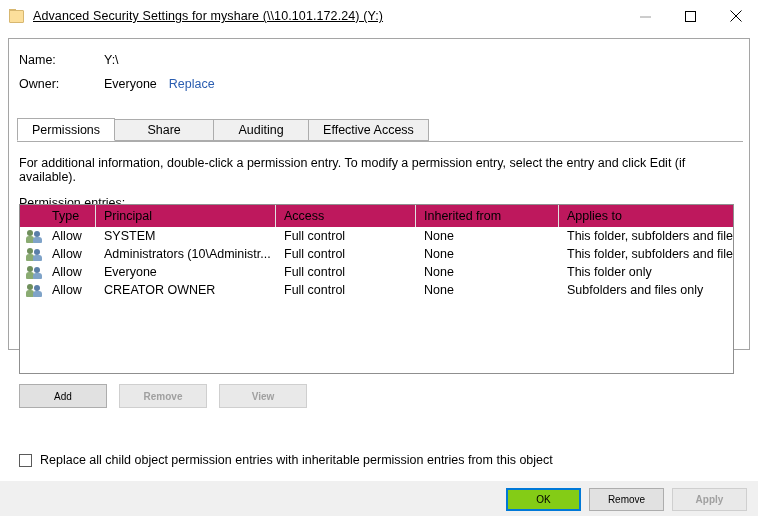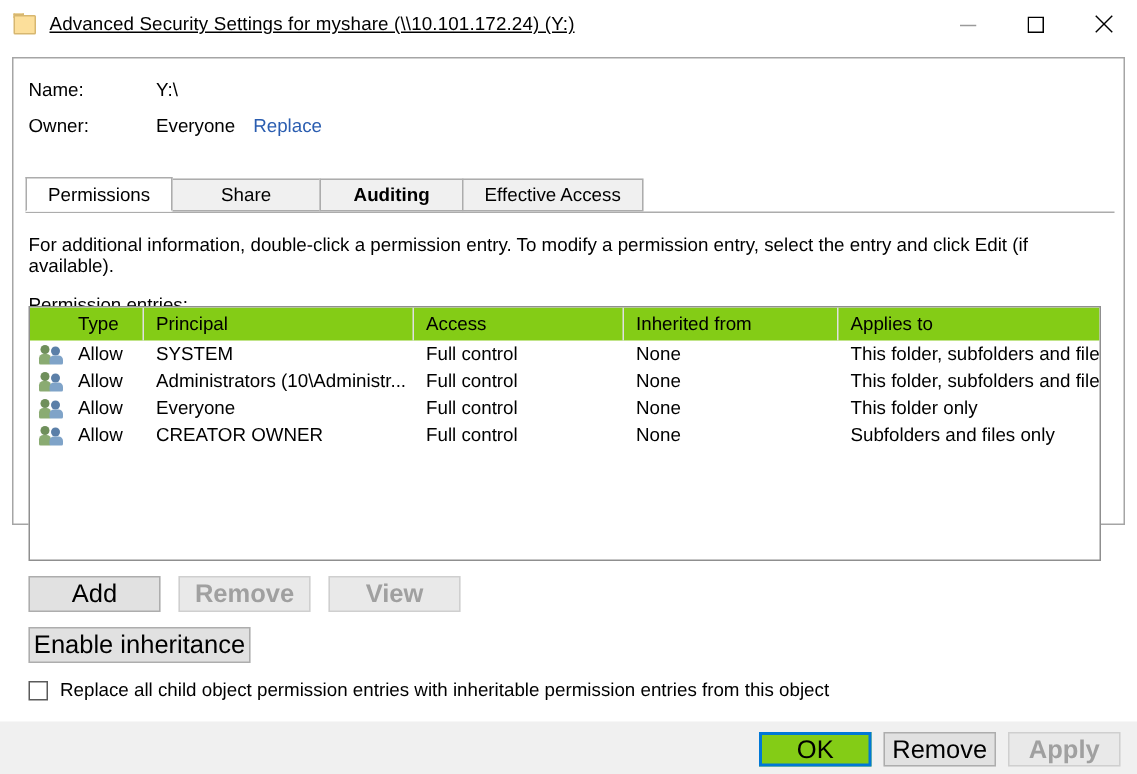--- a/index.html
+++ b/index.html
@@ -136,21 +136,21 @@
   }
   .tab.active {
     background: #ffffff;
     border-bottom: 1px solid #ffffff;
     height: 23px;
     line-height: 22px;
     z-index: 2;
   }
   .tab-w1 { min-width: 88px; }
   .tab-w2 { min-width: 100px; }
-  .tab-w3 { min-width: 96px; font-weight: bold; }
+  .tab-w3 { min-width: 96px; }
   .tab-w4 { min-width: 108px; }
 
   
   .body-area {
     position: absolute;
     left: 0;
     top: 103px;
     width: 100%;
   }
   .info-text {
@@ -174,21 +174,21 @@
     border: 1px solid #8f8f8f;
     box-sizing: border-box;
     overflow: hidden;
   }
   .list-header {
     display: flex;
     height: 22px;
     align-items: center;
     font-size: 12.5px;
     position: relative;
-    background: #84cc16;
+    background: #be185d;
   }
   .list-header .hcell {
     position: relative;
     height: 22px;
     line-height: 22px;
     box-sizing: border-box;
     padding-left: 8px;
     border-right: 1px solid #e0e0e0;
     overflow: hidden;
     white-space: nowrap;
@@ -247,21 +247,21 @@
   .gi-body-b {
     position: absolute; left: 7px; top: 8px;
     width: 9px; height: 6px;
     background: #7fa3c8;
     border-radius: 3px 3px 1px 1px;
   }
 
   
   .btn {
     font-family: "Liberation Sans", sans-serif;
-    font-size: 17px;
+    font-size: 10px;
     background: #e1e1e1;
     border: 1px solid #adadad;
     color: #000;
     box-sizing: border-box;
     text-align: center;
     padding: 0;
     cursor: pointer;
   }
   .btn.disabled {
     color: #a0a0a0;
@@ -460,21 +460,20 @@
       <div class="cell c-appl">Subfolders and files only</div>
     </div>
   </div>
 
   <div class="row-buttons">
     <button class="btn">Add</button>
     <button class="btn disabled">Remove</button>
     <button class="btn disabled">View</button>
   </div>
 
-  <button class="btn inherit-btn">Enable inheritance</button>
 
   <div class="checkrow">
     <span class="checkbox"></span>
     <span>Replace all child object permission entries with inheritable permission entries from this object</span>
   </div>
 
 </div>
 
 <div class="bottombar">
   <div class="bottom-buttons">

